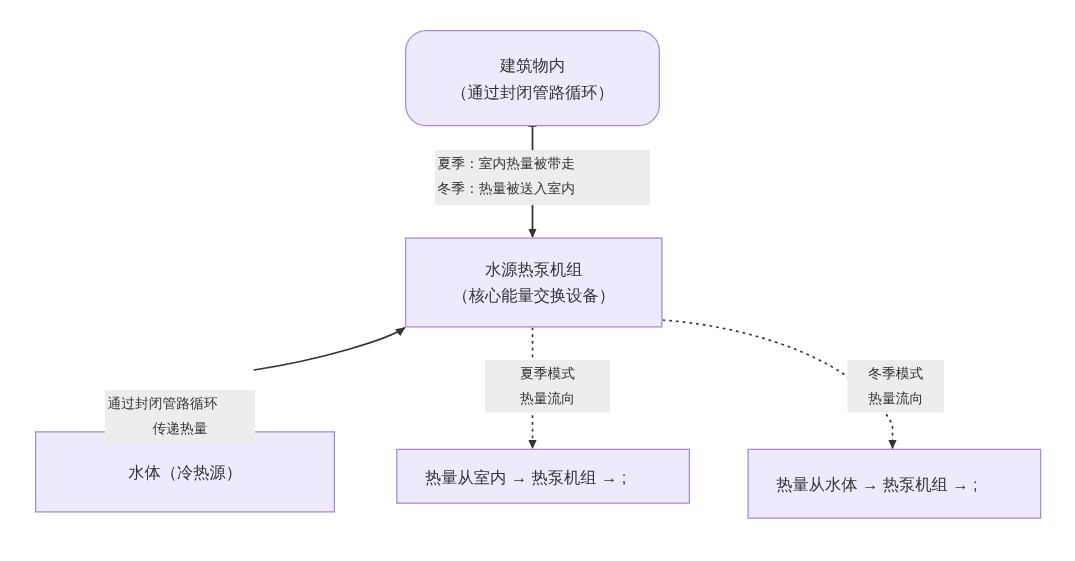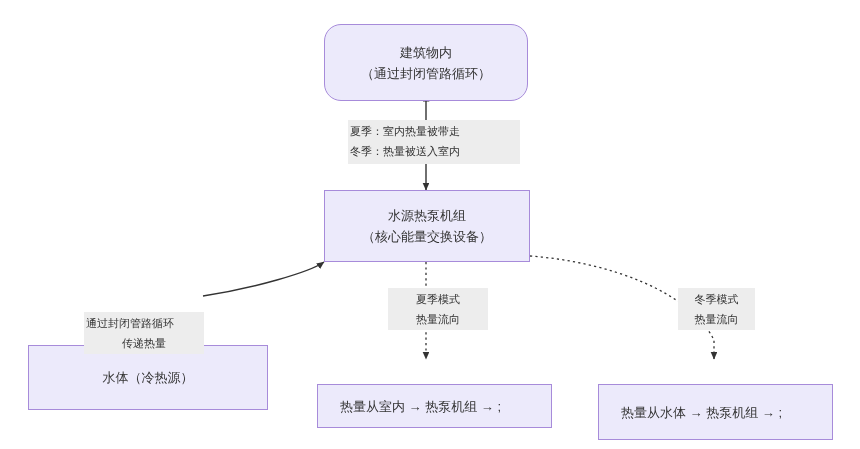--- a/index.html
+++ b/index.html
@@ -22,21 +22,21 @@
     color:#333333;
     font-size:13px;
     line-height:21px;
     overflow:hidden;
     white-space:nowrap;
     z-index:3;
   }
   .node .ln{display:block;}
 
   
-  .node.clip{align-items:flex-start;padding-left:22px;justify-content:center;margin-top:25px;}
+  .node.clip{align-items:flex-start;padding-left:22px;justify-content:center;}
 
   .edge-label{
     position:absolute;
     background:#ededed;
     color:#333333;
     font-size:11px;
     line-height:20px;
     text-align:center;
     white-space:nowrap;
     z-index:4;

